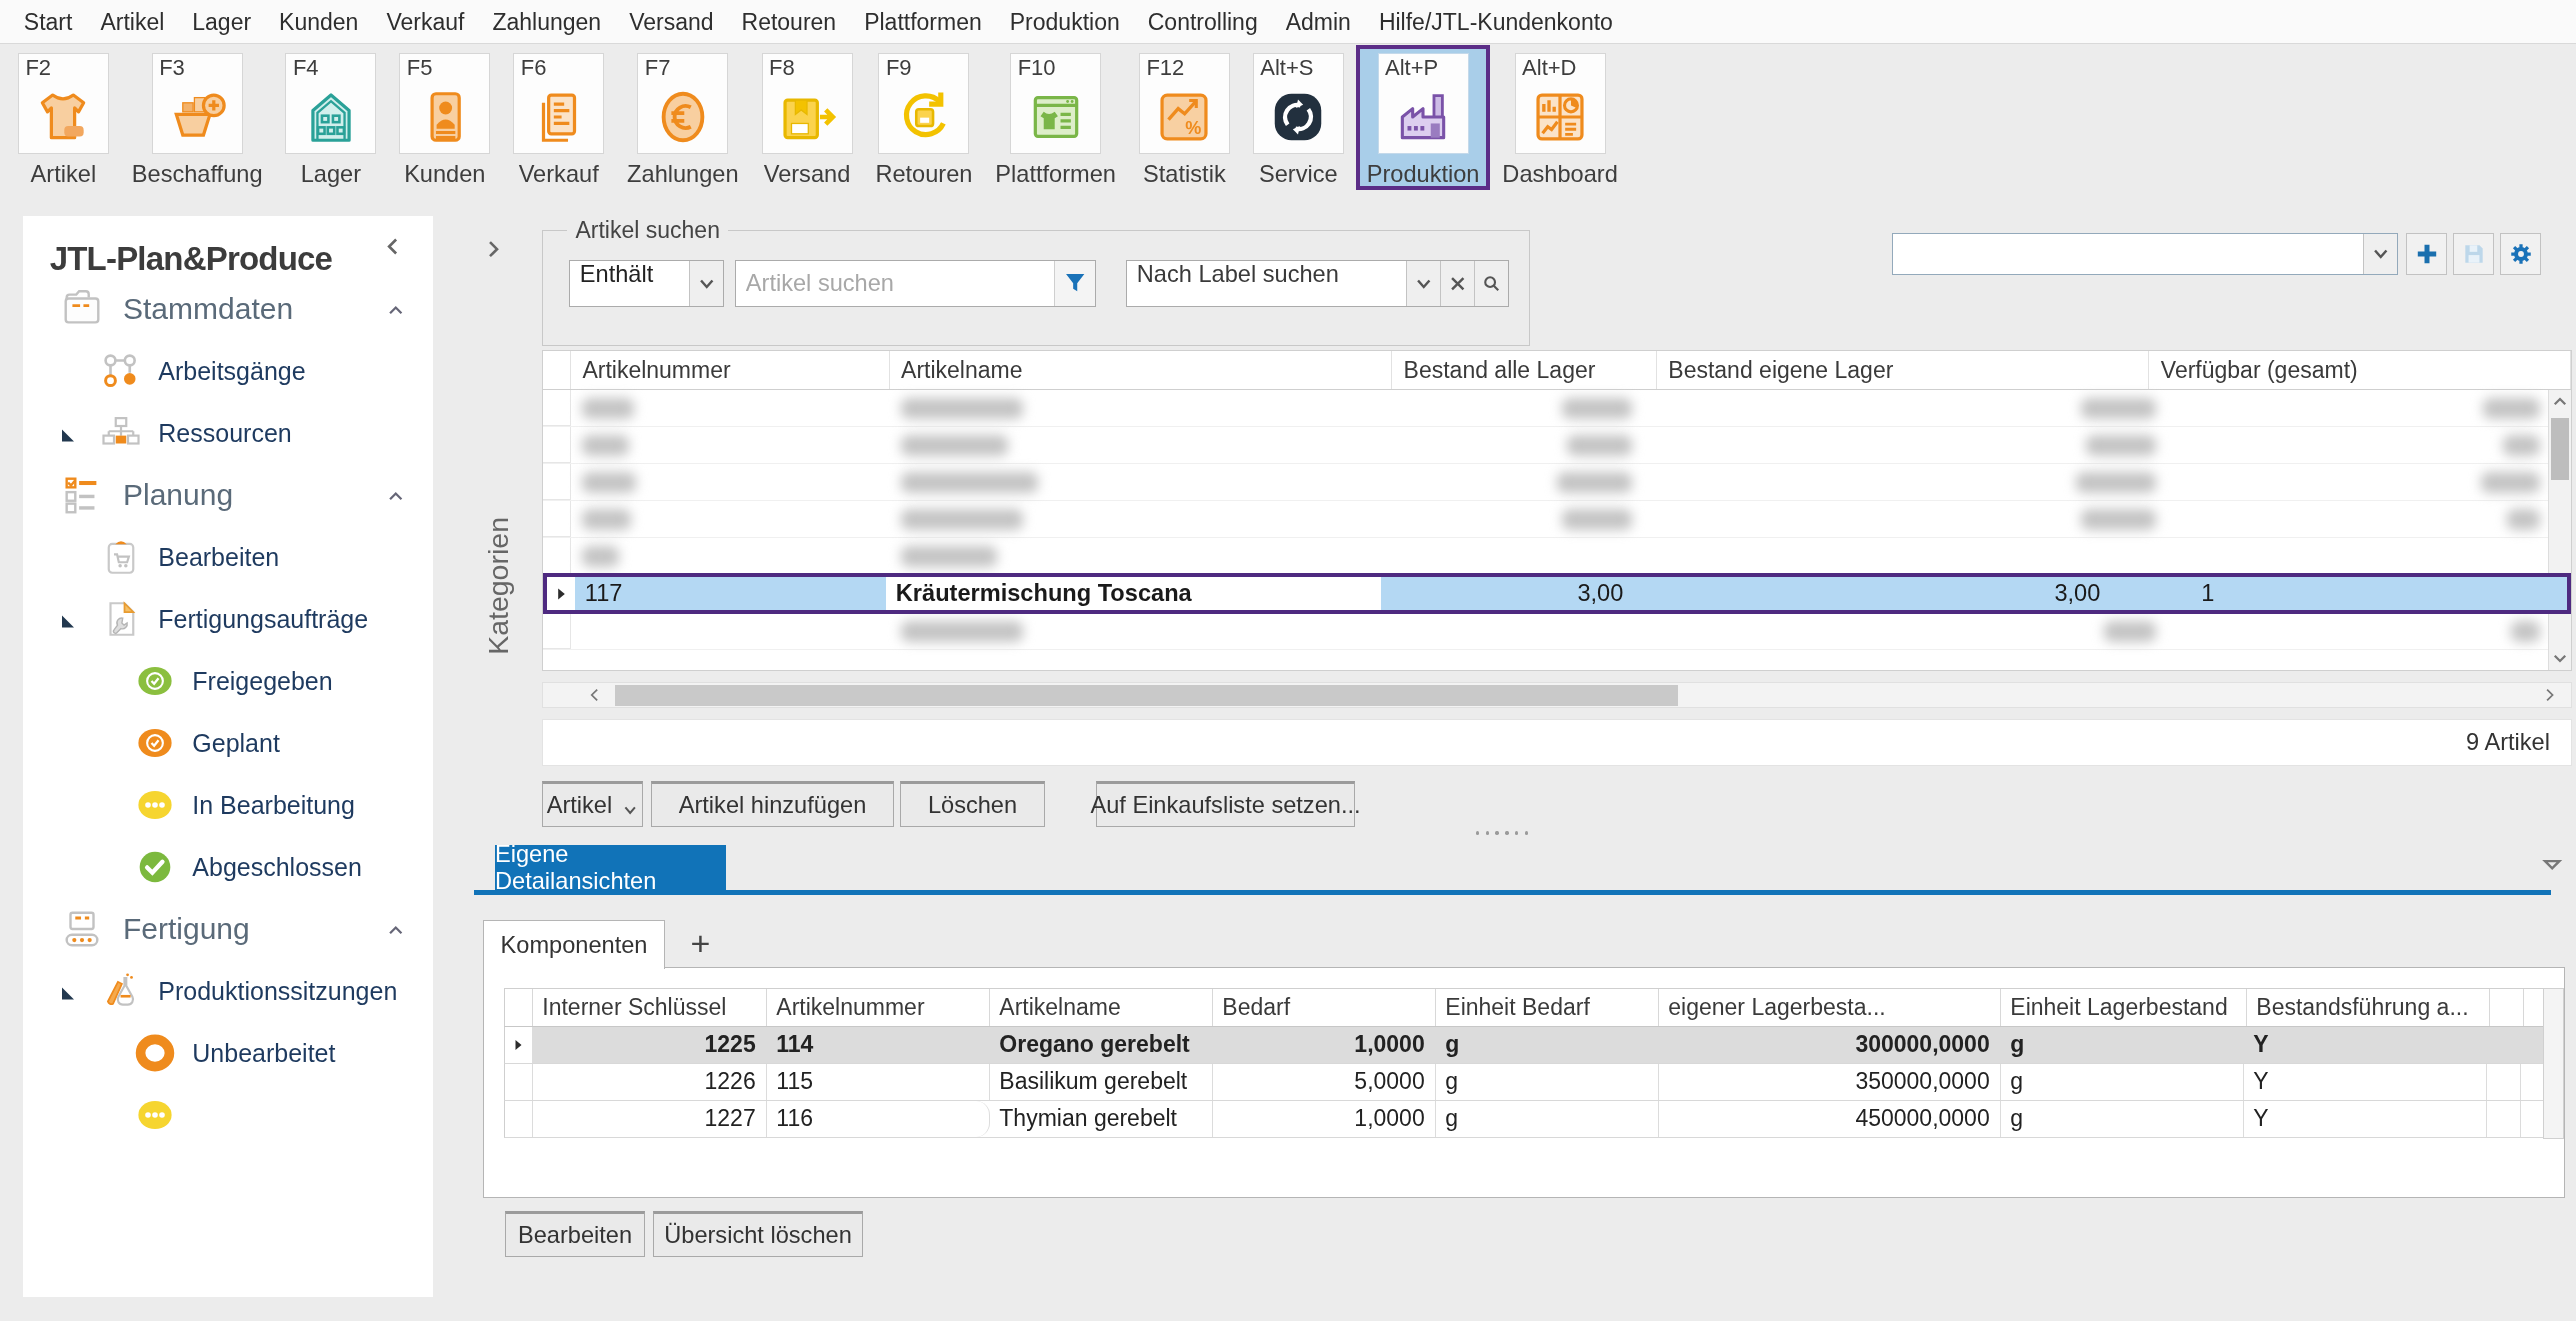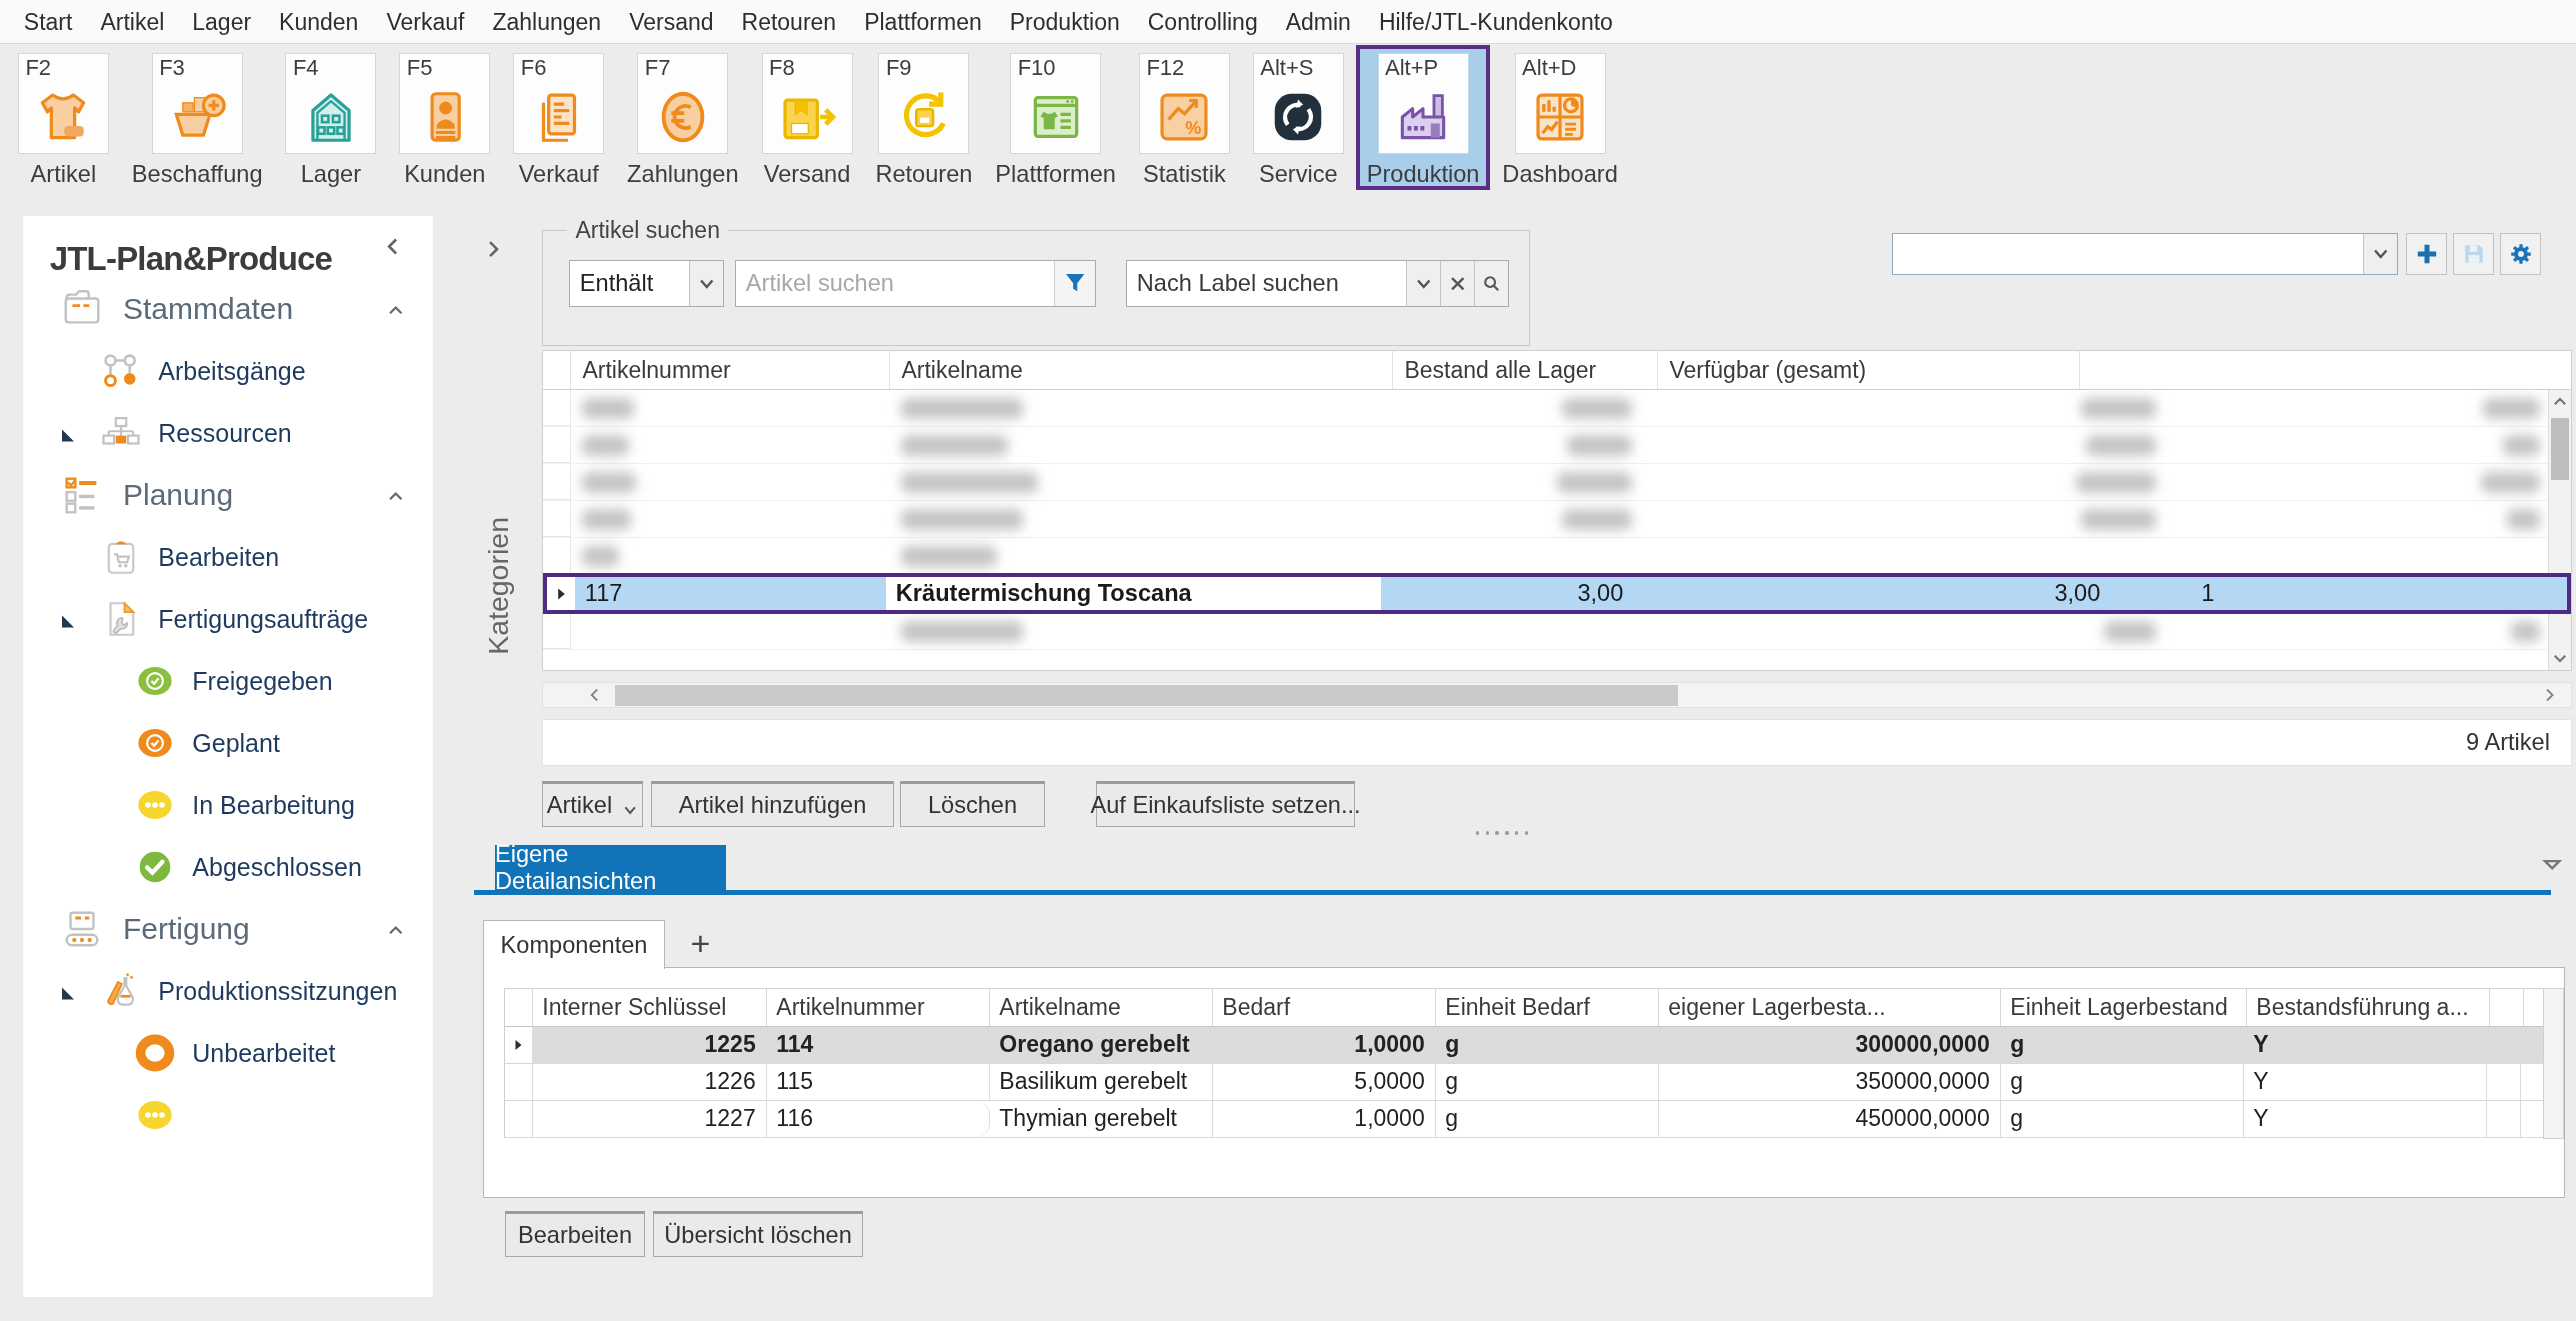--- a/index.html
+++ b/index.html
@@ -40,21 +40,21 @@
   .srow.selected { background:#cde4f7; border:4.1px solid #5b2d87; }
 
   
   #expand-btn { position:absolute; left:475px; top:231px; width:36px; height:36px; display:flex; align-items:center; justify-content:center; }
   #kategorien { position:absolute; left:472px; top:358px; width:52px; height:456px; display:flex; align-items:center; justify-content:center; }
   #kategorien span { writing-mode:vertical-rl; transform:rotate(180deg); font-size:28.5px; color:#666; }
 
   
   #search-box { position:absolute; left:542px; top:230px; width:988px; height:116px; border:1.6px solid #c8c8c8; }
   #search-legend { position:absolute; left:24.4px; top:-14px; background:#ececec; padding:0 8.1px; font-size:23px; color:#444; }
-  .ctl { position:absolute; top:29px; height:47px; background:#fff; border:1.6px solid #ababab; display:flex; align-items:center; }
+  .ctl { position:absolute; top:29px; height:47px; background:#fff; border:1.6px solid #ababab; display:flex; }
   #match-select { left:26px; width:155px; }
   #match-select .val { font-size:23.6px; color:#222; padding-left:9.8px; flex:1; }
   .ddbox { width:34px; height:100%; background:#efefef; border-left:1.6px solid #c3c3c3; display:flex; align-items:center; justify-content:center; }
   .ddbox svg, .sqbtn svg { width:19.5px; height:19.5px; }
   #article-search { left:192px; width:361px; }
   #article-search input { border:none; outline:none; flex:1; font-size:23.6px; padding-left:9.8px; font-family:"Liberation Sans",sans-serif; color:#333; min-width:0; }
   #article-search input::placeholder { color:#a8a8a8; }
   .inbtn { width:41px; height:100%; background:#f4f4f4; border-left:1.6px solid #cfcfcf; display:flex; align-items:center; justify-content:center; }
   .inbtn svg { width:24.4px; height:24.4px; }
   #label-search { left:583px; width:383px; }
@@ -536,20 +536,21 @@
       <circle cx="12" cy="12" r="2.7" fill="#f1f1f1"></circle>
     </svg>
 </div>
 
 <div id="main-table">
   <div id="mt-header">
       <div class="mh-cell" style="width: 28px;"></div>
       <div class="mh-cell" style="width: 319px;">Artikelnummer</div>
       <div class="mh-cell" style="width: 503px;">Artikelname</div>
       <div class="mh-cell" style="width: 265px;">Bestand alle Lager</div>
+      <div class="mh-cell" style="width: 493px;">Bestand eigene Lager</div>
       <div class="mh-cell" style="width: 422px;">Verfügbar (gesamt)</div>
     </div>
   <div id="mt-body">
       <div class="mrow">
         <div class="mcell selcol" style="width: 28px;"></div>
         <div class="blob" style="width: 52px; left: 39px;"></div>
         <div class="blob" style="width: 122px; left: 358px;"></div>
         <div class="blob" style="width: 70px; right: 939px;"></div>
         <div class="blob" style="width: 75px; right: 415px;"></div>
         <div class="blob" style="width: 57px; right: 31px;"></div>

